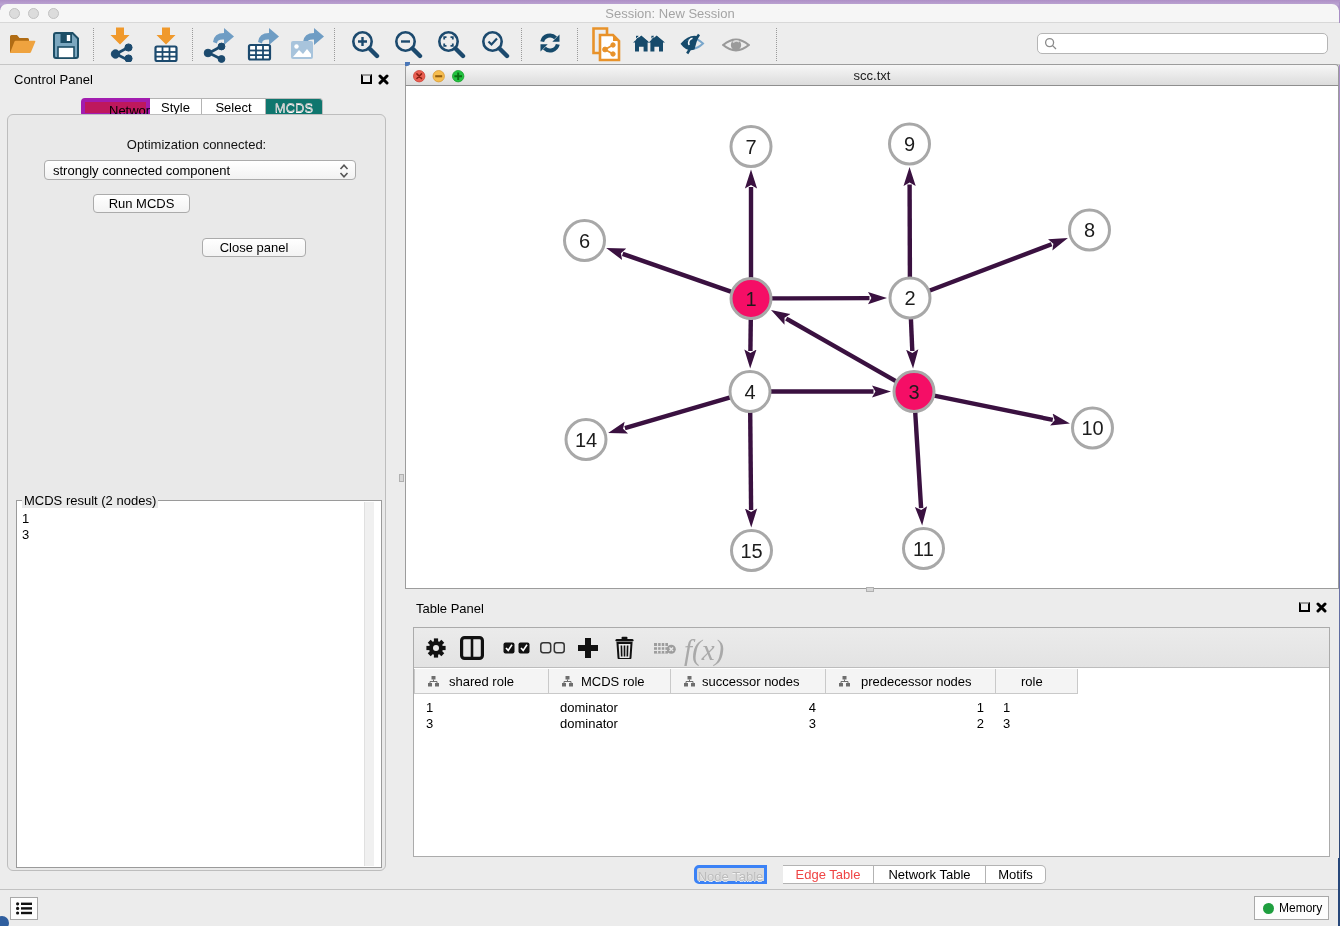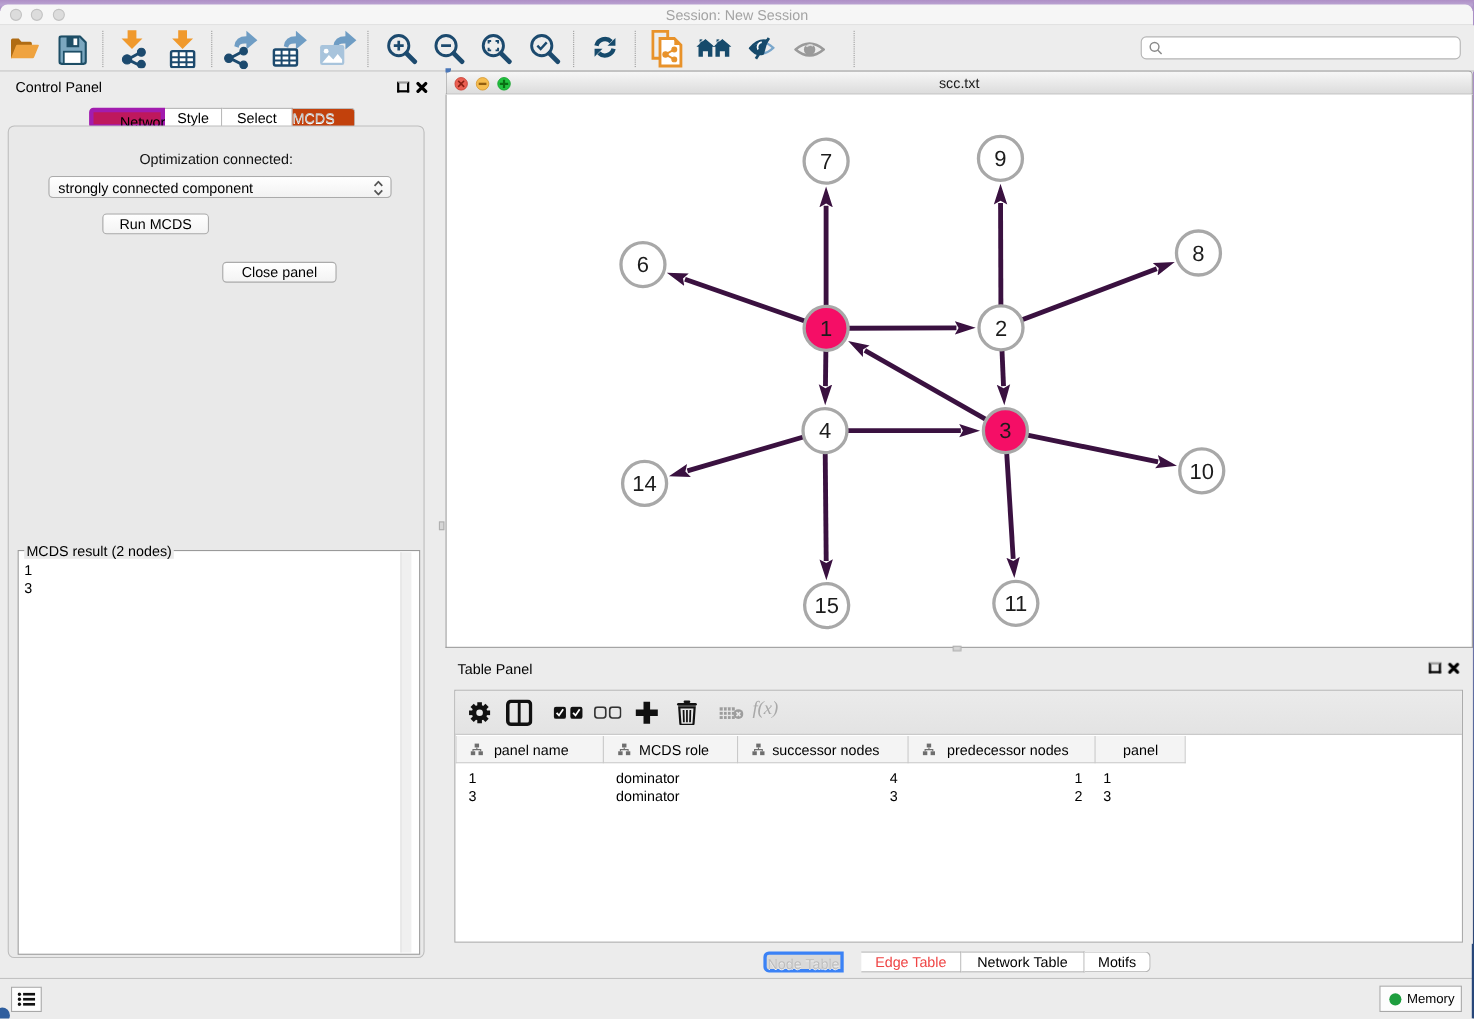--- a/index.html
+++ b/index.html
@@ -174,21 +174,21 @@
 <div class="abs" style="left:14px;top:72px;font-size:13px;color:#000;">Control Panel</div>
 <div class="abs" style="left:361px;top:74px;width:11px;height:10px;border:2px solid #000;border-top-color:#9a9a9a;"></div>
 <svg class="abs" style="left:378px;top:74px" width="11" height="11" viewBox="0 0 11 11">
     <path d="M2 2 L9 9 M9 2 L2 9" stroke="#000" stroke-width="3" stroke-linecap="round"></path>
   </svg>
 
 <div class="abs" id="cp-tabs" style="left:81px;top:98px;height:19px;font-size:13px;">
   <div style="position:absolute;left:0;top:0;width:69px;height:19px;background:#be185d;border:4px solid #a21caf;border-radius:4px 0 0 4px;text-align:center;padding-top:1px;color:#000;padding-left:24px;">Network</div>
   <div style="position:absolute;left:69px;top:0;width:52px;height:19px;background:#fff;border:1px solid #b3b3b3;border-left:none;text-align:center;padding-top:1px;color:#000;">Style</div>
   <div style="position:absolute;left:121px;top:0;width:64px;height:19px;background:#fff;border:1px solid #b3b3b3;border-left:none;text-align:center;padding-top:1px;color:#000;">Select</div>
-  <div style="position:absolute;left:185px;top:0;width:57px;height:19px;background:#c2410c;border:1px solid #bdbdbd;border-left:none;border-radius:0 4px 4px 0;padding-top:1px;color:#c6c6c6;text-shadow:0 1px 0 #fff;">MCDS</div>
+  <div style="position:absolute;left:185px;top:0;width:57px;height:19px;background:#0f766e;border:1px solid #bdbdbd;border-left:none;border-radius:0 4px 4px 0;text-align:center;padding-top:1px;color:#c6c6c6;text-shadow:0 1px 0 #fff;">MCDS</div>
 </div>
 
 <div class="abs" style="left:7px;top:114px;width:379px;height:757px;background:#e9e9e9;border:1px solid #bdbdbd;border-radius:6px;"></div>
 
 <div class="abs" style="left:0px;top:137px;width:393px;text-align:center;font-size:13px;color:#111;">Optimization connected:</div>
 
 <div class="abs" style="left:44px;top:160px;width:312px;height:20px;background:linear-gradient(#ffffff,#f2f2f2);border:1px solid #ababab;border-radius:4px;">
   <div style="position:absolute;left:8px;top:2px;font-size:13px;color:#000;">strongly connected component</div>
   <svg style="position:absolute;right:6px;top:3px" width="10" height="14" viewBox="0 0 10 14">
       <path d="M1.5 5 L5 1.2 L8.5 5" fill="none" stroke="#555" stroke-width="1.6"></path>
@@ -334,21 +334,21 @@
     </g>
     <g stroke="#e8e8e8" stroke-width="1.1">
       <line x1="3.6" y1="1" x2="3.6" y2="11.6"></line>
         <line x1="7.2" y1="1" x2="7.2" y2="11.6"></line>
         <line x1="10.8" y1="1" x2="10.8" y2="11.6"></line>
     </g>
     <circle cx="17.3" cy="7.2" r="4.5" fill="#9d9d9d"></circle>
     <path d="M15.5 5.4 l3.6 3.6 M19.1 5.4 l-3.6 3.6" stroke="#e8e8e8" stroke-width="1.4"></path>
   </svg>
 
-  <div style="position:absolute;left:270px;top:6px;font-family:'Liberation Serif',serif;font-style:italic;font-size:17px;color:#a9a9a9;">f(x)</div>
+  <div style="position:absolute;left:270px;top:6px;font-family:'Liberation Serif',serif;font-style:italic;font-size:29px;color:#a9a9a9;">f(x)</div>
 </div>
 
 <div class="abs" id="tbl-header" style="left:414px;top:669px;height:25px;font-size:13px;color:#000;">
   <svg width="664" height="25" style="position:absolute;left:0;top:0">
     <rect x="0" y="0" width="664" height="25" fill="#f4f4f4"></rect>
     <g stroke="#c9c9c9">
         <line x1="0.5" y1="0" x2="0.5" y2="25"></line>
         <line x1="134.5" y1="0" x2="134.5" y2="25"></line>
         <line x1="256.5" y1="0" x2="256.5" y2="25"></line>
         <line x1="411.5" y1="0" x2="411.5" y2="25"></line>
@@ -374,25 +374,25 @@
         <rect x="7" y="7" width="4" height="3.5"></rect>
         <path d="M5.5 3.5 V5.5 M2 7 V5.5 H9 V7" stroke="#6e6e6e" fill="none"></path>
       </g>
     <g transform="translate(425,7)" fill="#6e6e6e">
         <rect x="3.5" y="0" width="4" height="3.5"></rect>
         <rect x="0" y="7" width="4" height="3.5"></rect>
         <rect x="7" y="7" width="4" height="3.5"></rect>
         <path d="M5.5 3.5 V5.5 M2 7 V5.5 H9 V7" stroke="#6e6e6e" fill="none"></path>
       </g>
   </svg>
-  <div style="position:absolute;left:35px;top:5px;white-space:nowrap;">panel name</div>
+  <div style="position:absolute;left:35px;top:5px;white-space:nowrap;">shared role</div>
   <div style="position:absolute;left:167px;top:5px;white-space:nowrap;">MCDS role</div>
   <div style="position:absolute;left:288px;top:5px;white-space:nowrap;">successor nodes</div>
   <div style="position:absolute;left:447px;top:5px;white-space:nowrap;">predecessor nodes</div>
-  <div style="position:absolute;left:607px;top:5px;">panel</div>
+  <div style="position:absolute;left:607px;top:5px;">role</div>
 </div>
 
 <div class="abs" id="tbl-rows" style="left:414px;top:696px;font-size:13px;color:#000;">
   <div style="position:absolute;left:12px;top:4px;">1</div>
   <div style="position:absolute;left:146px;top:4px;">dominator</div>
   <div style="position:absolute;left:302px;top:4px;width:100px;text-align:right;">4</div>
   <div style="position:absolute;left:470px;top:4px;width:100px;text-align:right;">1</div>
   <div style="position:absolute;left:589px;top:4px;">1</div>
   <div style="position:absolute;left:12px;top:20px;">3</div>
   <div style="position:absolute;left:146px;top:20px;">dominator</div>

